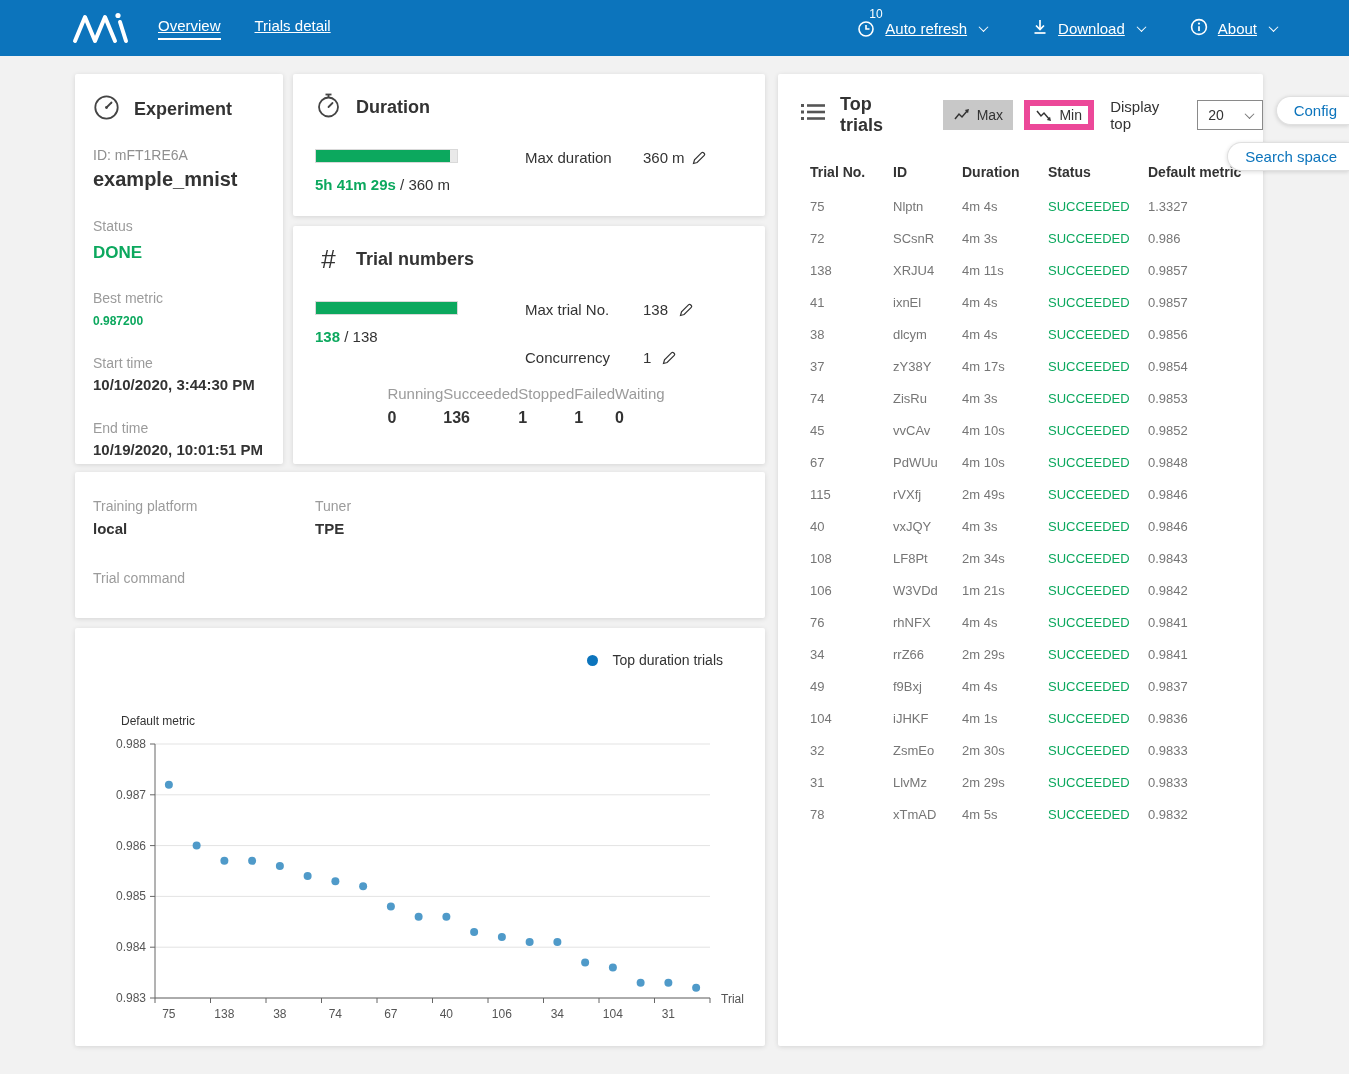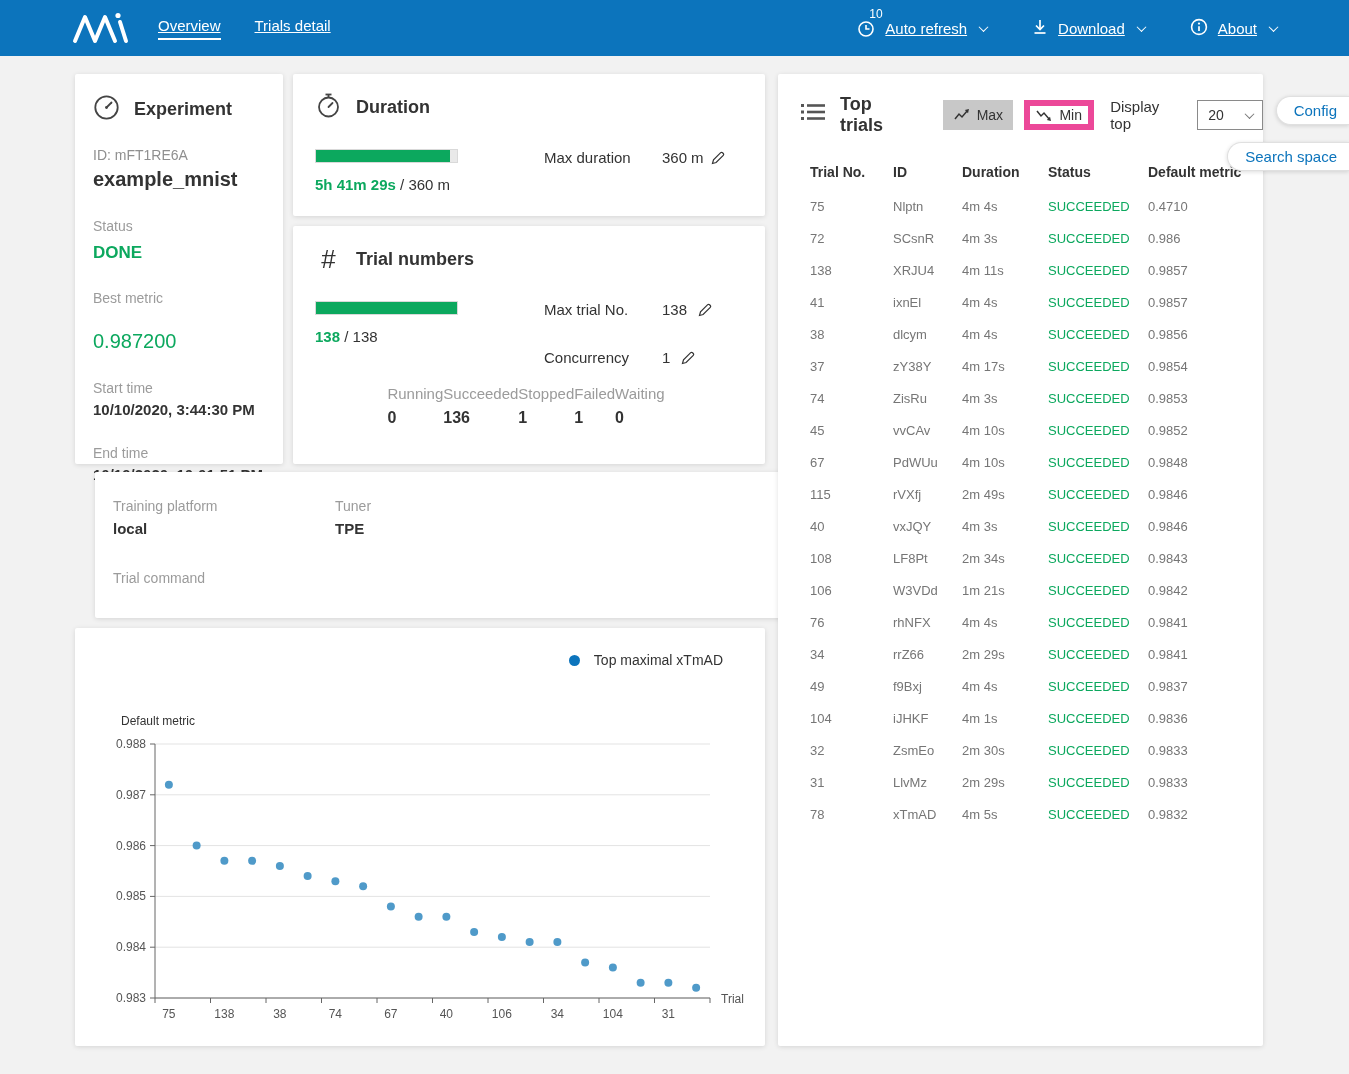--- a/index.html
+++ b/index.html
@@ -34,45 +34,45 @@
   .card-title { font-size:18px; font-weight:700; color:#333; }
   .glabel { font-size:14px; color:#9b9b9b; }
   .green { color:#0ca85e; }
 
   
   .exp-card { left:75px; top:74px; width:208px; height:390px; padding:20px 18px; }
   .exp-id { margin-top:22px; font-size:14px; color:#8f8f8f; }
   .exp-name { margin-top:5px; font-size:20px; font-weight:700; color:#333; }
   .exp-sec-label { margin-top:27px; font-size:14px; color:#9b9b9b; }
   .exp-status { margin-top:9px; font-size:17px; font-weight:700; }
-  .exp-metric { margin-top:24px; font-size:20px; font-weight:400; }
+  .exp-metric { margin-top:8px; font-size:12px; font-weight:700; }
   .exp-time { margin-top:5px; font-size:15px; font-weight:700; color:#333; }
 
   
   .dur-card { left:293px; top:74px; width:472px; height:142px; padding:18px 22px; }
   .num-card { left:293px; top:226px; width:472px; height:238px; padding:18px 22px; }
   .two-col { display:flex; margin-top:26px; }
   .bar-col { width:165px; }
   .pbar { width:143px; height:14px; background:#e9e9e9; border:1px solid #d9d9d9; }
   .pbar-fill { height:100%; background:#0ca85e; }
   .bar-caption { margin-top:13px; font-size:15px; }
   .bar-caption .lead { font-weight:700; }
   .bar-caption .rest { color:#333; font-weight:400; }
-  .edit-col { margin-left:64px; }
+  .edit-col { margin-left:45px; }
   .edit-row { display:flex; align-items:center; font-size:15px; color:#333; }
   .edit-row .elabel { width:108px; }
   .edit-row .evalue { margin-left:10px; margin-right:4px; }
   .edit-btn { margin-left:6px; cursor:pointer; display:flex; align-items:center; }
   .stats-row { display:flex; margin-top:19px; width:422px; justify-content:center; }
   .stat .glabel { font-size:15px; }
   .stat .sval { margin-top:7px; font-size:16px; font-weight:700; color:#333; }
 
   
   .plat-card { left:75px; top:472px; width:690px; height:146px; padding:26px 18px;
-               display:grid; grid-template-columns:222px 1fr; row-gap:26px;margin-left:20px; }
+               display:grid; grid-template-columns:222px 1fr; row-gap:26px; }
   .kv .glabel { font-size:14px; }
   .kv .kvval { margin-top:6px; font-size:15px; font-weight:700; color:#333; }
 
   
   .chart-card { left:75px; top:628px; width:690px; height:418px; padding:18px 22px; }
   .legend { position:absolute; right:42px; top:24px; display:flex; align-items:center; gap:14px; }
   .legend-dot { width:11px; height:11px; border-radius:50%; background:#0c74bc; }
   .legend-label { font-size:14px; color:#333; }
   .chart-svg { position:absolute; left:0; top:85px; }
 
@@ -287,21 +287,21 @@
       <div class="kvval">TPE</div>
     </div>
     <div class="kv">
       <div class="glabel">Trial command</div>
     </div>
   </div>
 
   <div class="card chart-card">
     <div class="legend">
       <span class="legend-dot"></span>
-      <span class="legend-label">Top maximal xTmAD</span>
+      <span class="legend-label">Top duration trials</span>
     </div>
     <svg id="metric-svg" class="chart-svg" width="690" height="320">
         <text x="46" y="12" fill="#333" font-size="12">Default metric</text>
         <line x1="80" x2="635" y1="31" y2="31" stroke="#e3e3e3" stroke-width="1"></line>
         <line x1="75" x2="80" y1="31" y2="31" stroke="#666" stroke-width="1"></line>
         <text x="71" y="35" text-anchor="end" fill="#555" font-size="12">0.988</text>
         <line x1="80" x2="635" y1="81.80000000000001" y2="81.80000000000001" stroke="#e3e3e3" stroke-width="1"></line>
         <line x1="75" x2="80" y1="81.80000000000001" y2="81.80000000000001" stroke="#666" stroke-width="1"></line>
         <text x="71" y="85.80000000000001" text-anchor="end" fill="#555" font-size="12">0.987</text>
         <line x1="80" x2="635" y1="132.60000000000002" y2="132.60000000000002" stroke="#e3e3e3" stroke-width="1"></line>
@@ -403,21 +403,21 @@
         <div>Duration</div>
         <div>Status</div>
         <div>Default metric</div>
       </div>
       <div>
           <div class="trow">
             <div class="tcell c-no">75</div>
             <div class="tcell c-id">Nlptn</div>
             <div class="tcell c-dur">4m 4s</div>
             <div class="tcell c-status">SUCCEEDED</div>
-            <div class="tcell c-metric">0.4710</div>
+            <div class="tcell c-metric">1.3327</div>
           </div>
           <div class="trow">
             <div class="tcell c-no">72</div>
             <div class="tcell c-id">SCsnR</div>
             <div class="tcell c-dur">4m 3s</div>
             <div class="tcell c-status">SUCCEEDED</div>
             <div class="tcell c-metric">0.986</div>
           </div>
           <div class="trow">
             <div class="tcell c-no">138</div>

